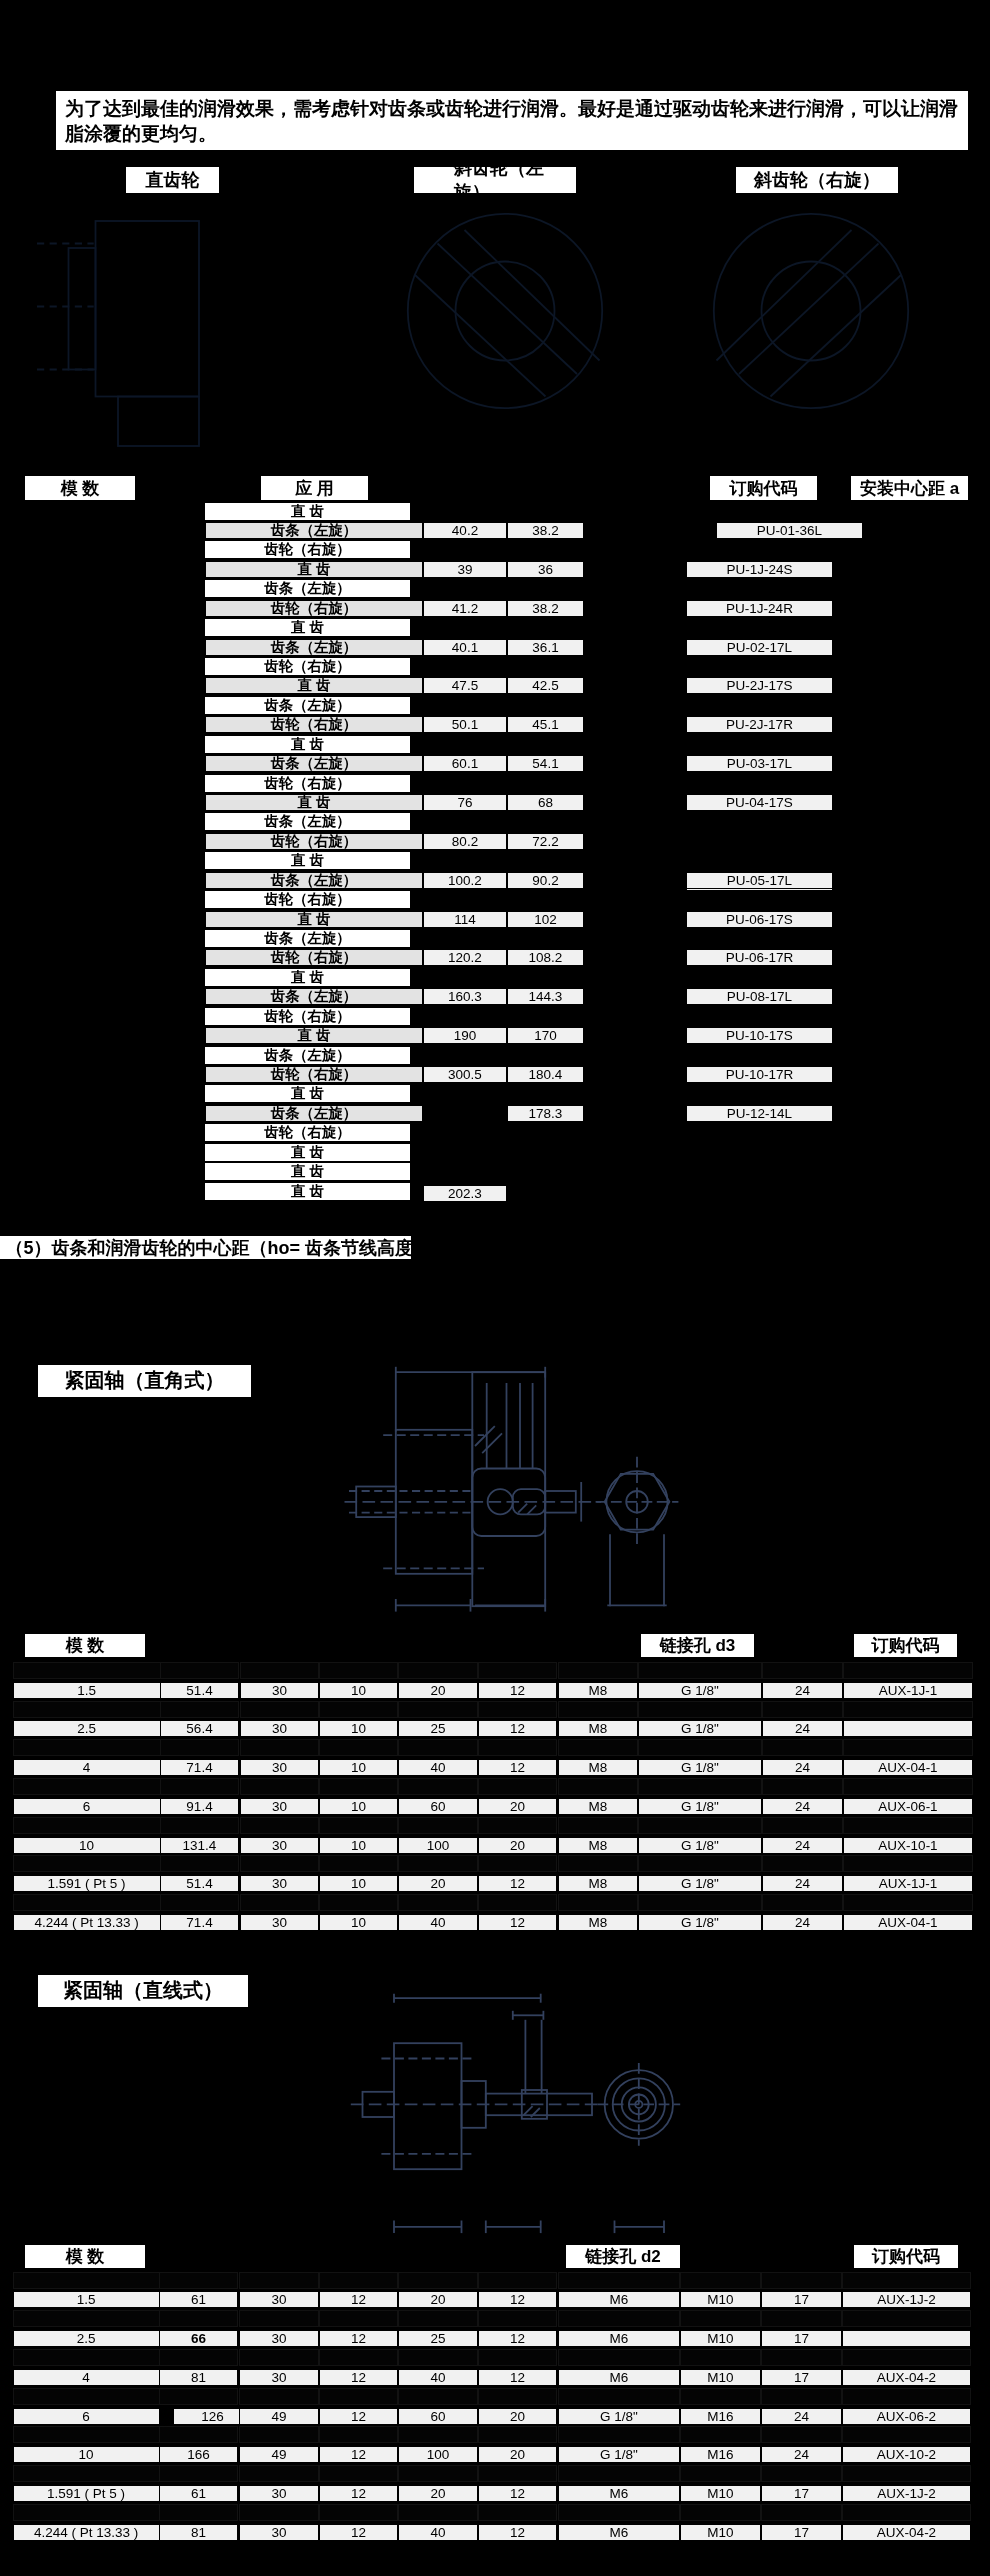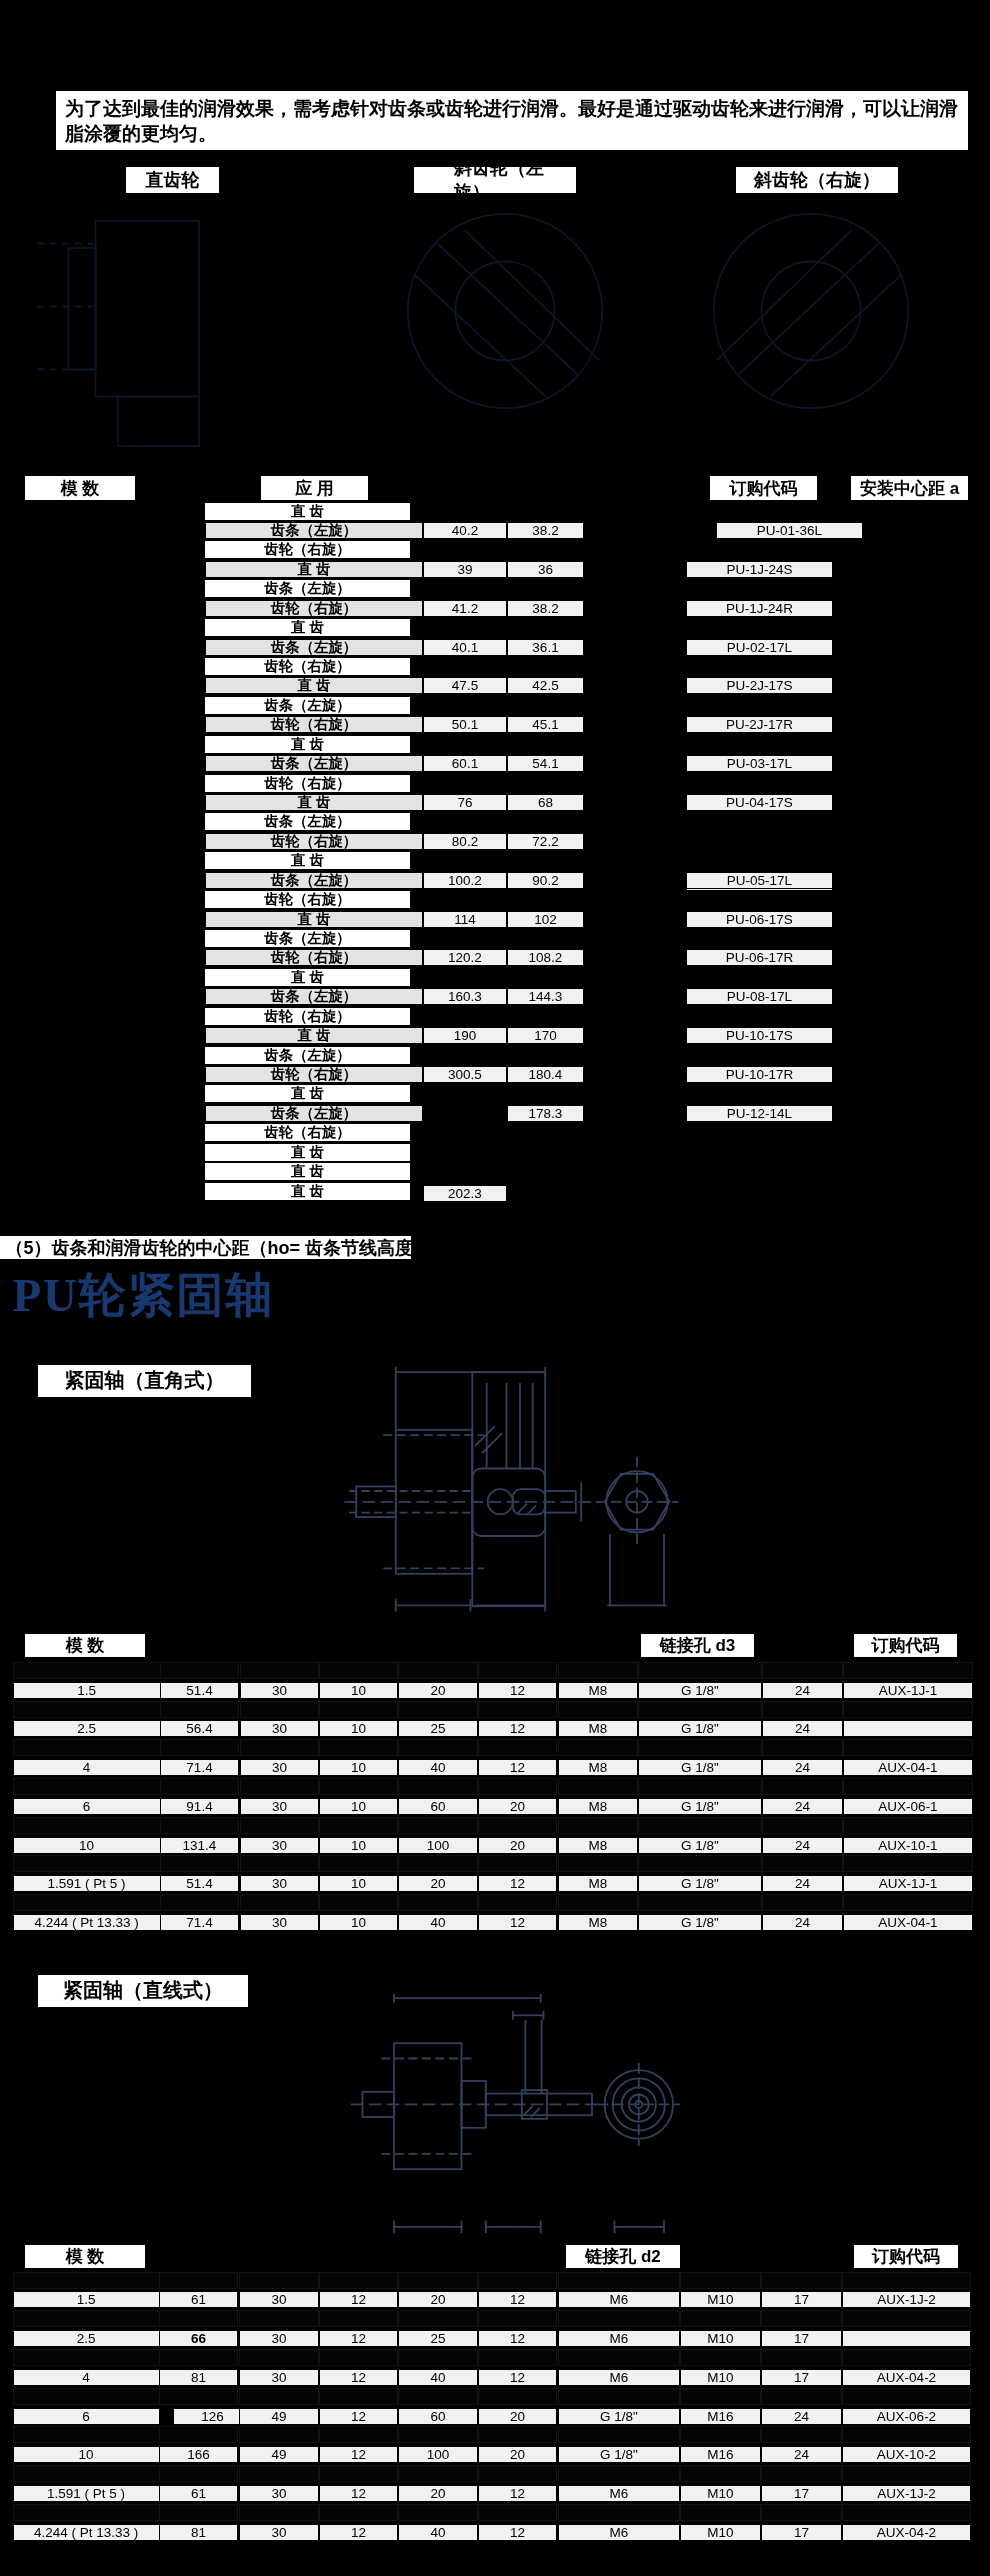--- a/index.html
+++ b/index.html
@@ -144,21 +144,20 @@
       <div class="cell light" style="left: 507px; top: 1105px; width: 77px; height: 16.7px;">178.3</div>
       <div class="cell light" style="left: 686px; top: 1105px; width: 147px; height: 16.7px;">PU-12-14L</div>
       <div class="cell app-dark" style="left: 205px; top: 1124px; width: 205px; height: 16.7px;">齿轮（右旋）</div>
       <div class="cell app-dark" style="left: 205px; top: 1144px; width: 205px; height: 16.7px;">直 齿</div>
       <div class="cell app-dark" style="left: 205px; top: 1163px; width: 205px; height: 16.7px;">直 齿</div>
       <div class="cell app-dark" style="left: 205px; top: 1183px; width: 205px; height: 16.7px;">直 齿</div>
     </div>
 
   <div class="abs footnote" style="left:0px;top:1236px;width:411px;height:23.4px;">（5）齿条和润滑齿轮的中心距（ho= 齿条节线高度）</div>
 
-  <div class="abs title" style="left:12.6px;top:1272px;">PU轮紧固轴</div>
 
   <div class="abs wlabel" style="left:38px;top:1365px;width:213px;height:31.5px;font-size:20px;">紧固轴（直角式）</div>
 
   <svg class="abs" style="left:340px;top:1356px;" width="360" height="270" viewBox="0 0 400 300">
     <g stroke="#33415e" stroke-width="2" fill="none">
       <line x1="62" y1="18" x2="228" y2="18"></line>
       <line x1="62" y1="12" x2="62" y2="84"></line>
       <line x1="228" y1="12" x2="228" y2="24"></line>
       <rect x="62" y="82" width="85" height="160"></rect>
       <line x1="48" y1="88" x2="160" y2="88" stroke-dasharray="10 5"></line>

